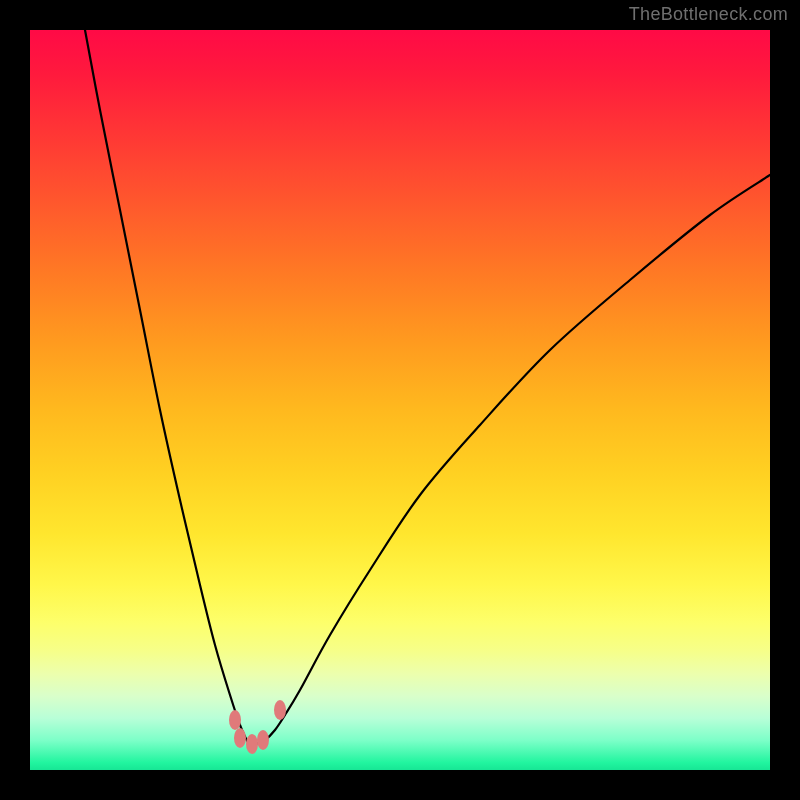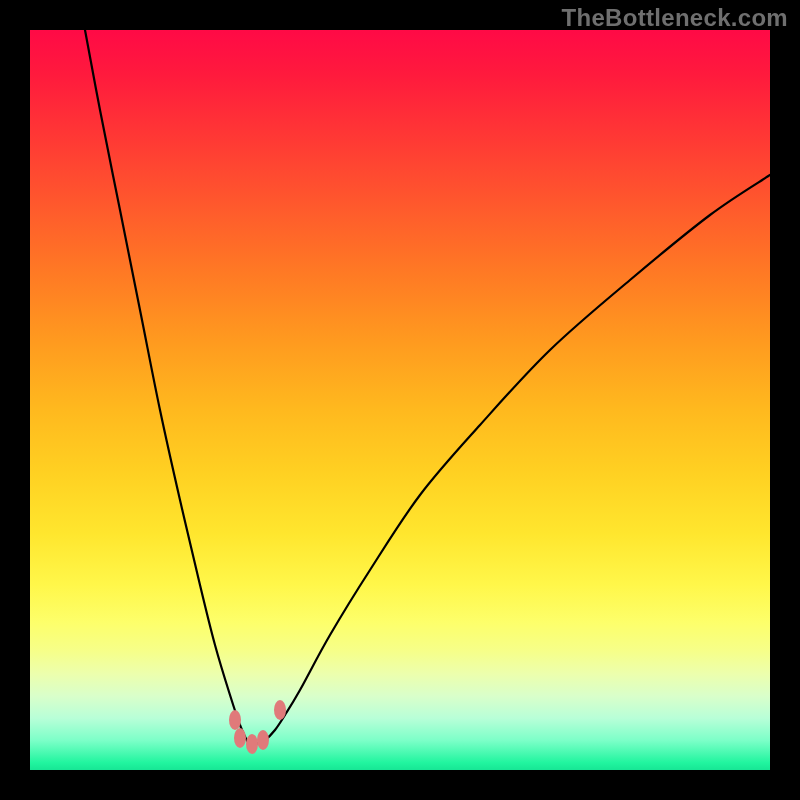--- a/index.html
+++ b/index.html
@@ -15,22 +15,22 @@
     position: relative;
     width: 800px;
     height: 800px;
     background: #000;
   }
   .watermark {
     position: absolute;
     top: 4px;
     right: 12px;
     color: #6f6f6f;
-    font-size: 24px;
-    font-weight: 700;
+    font-size: 18px;
+    font-weight: 400;
     letter-spacing: 0.3px;
     z-index: 10;
   }
   .plot-area {
     position: absolute;
     left: 30px;
     top: 30px;
     width: 740px;
     height: 740px;
     overflow: hidden;

